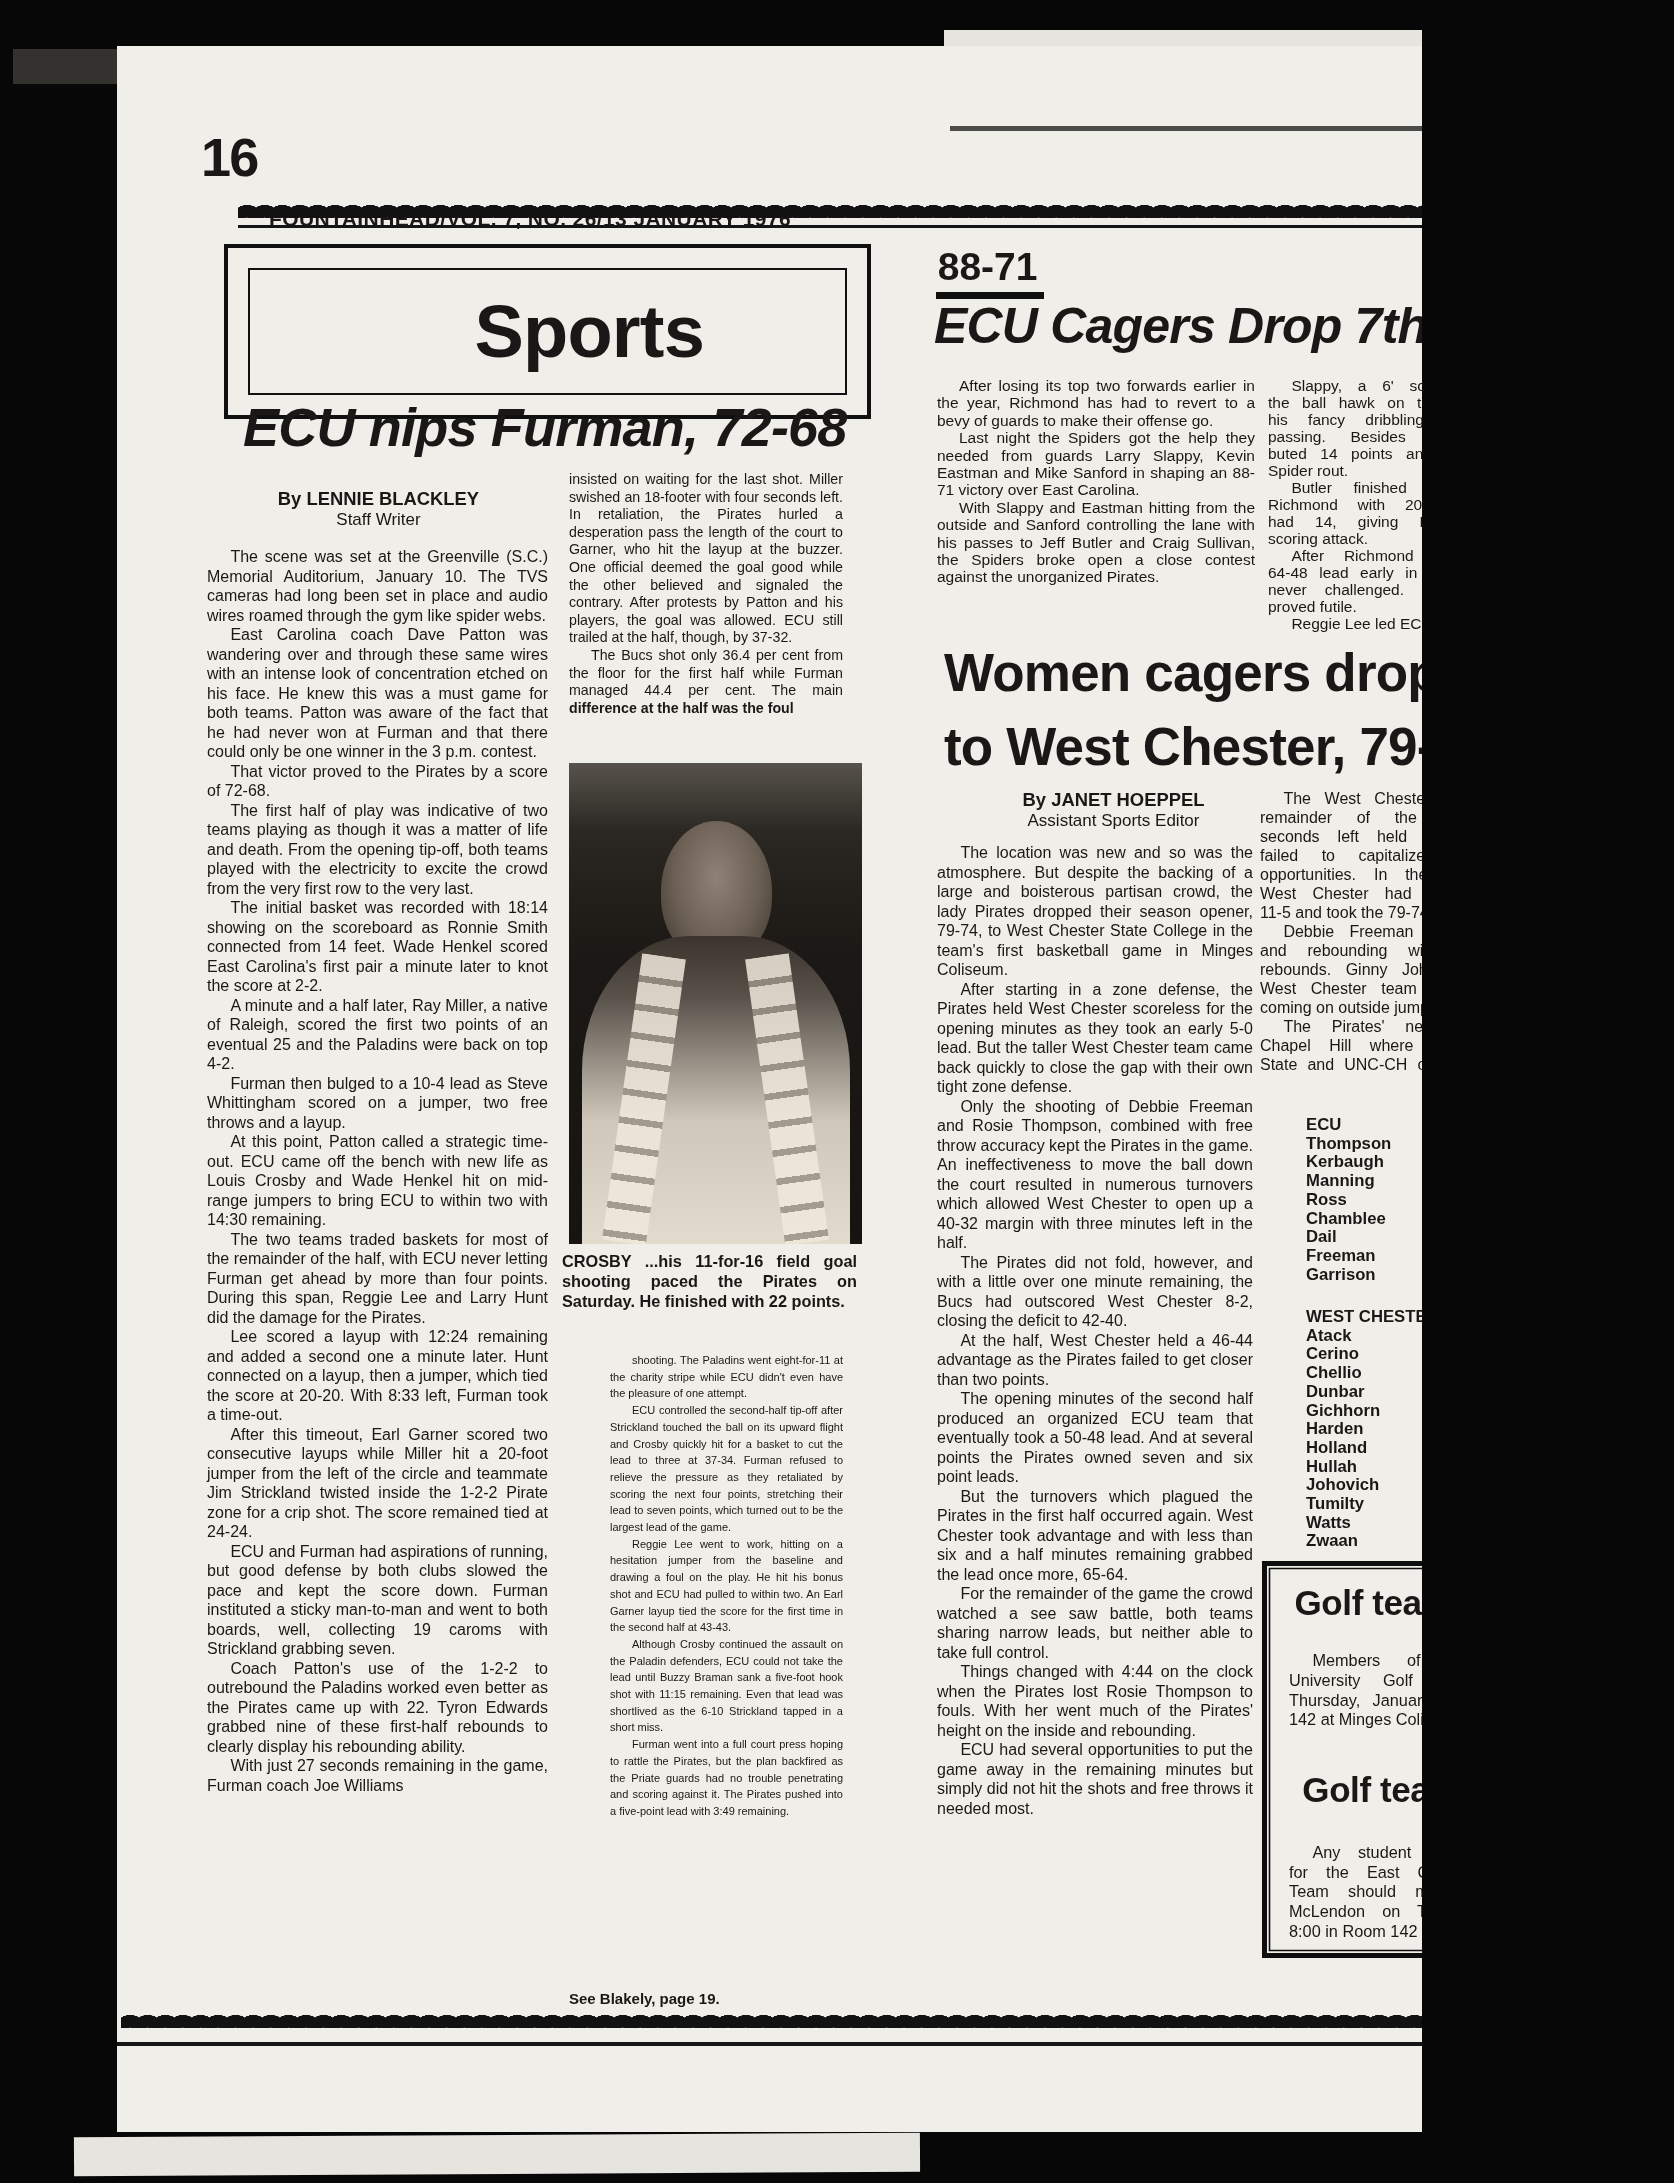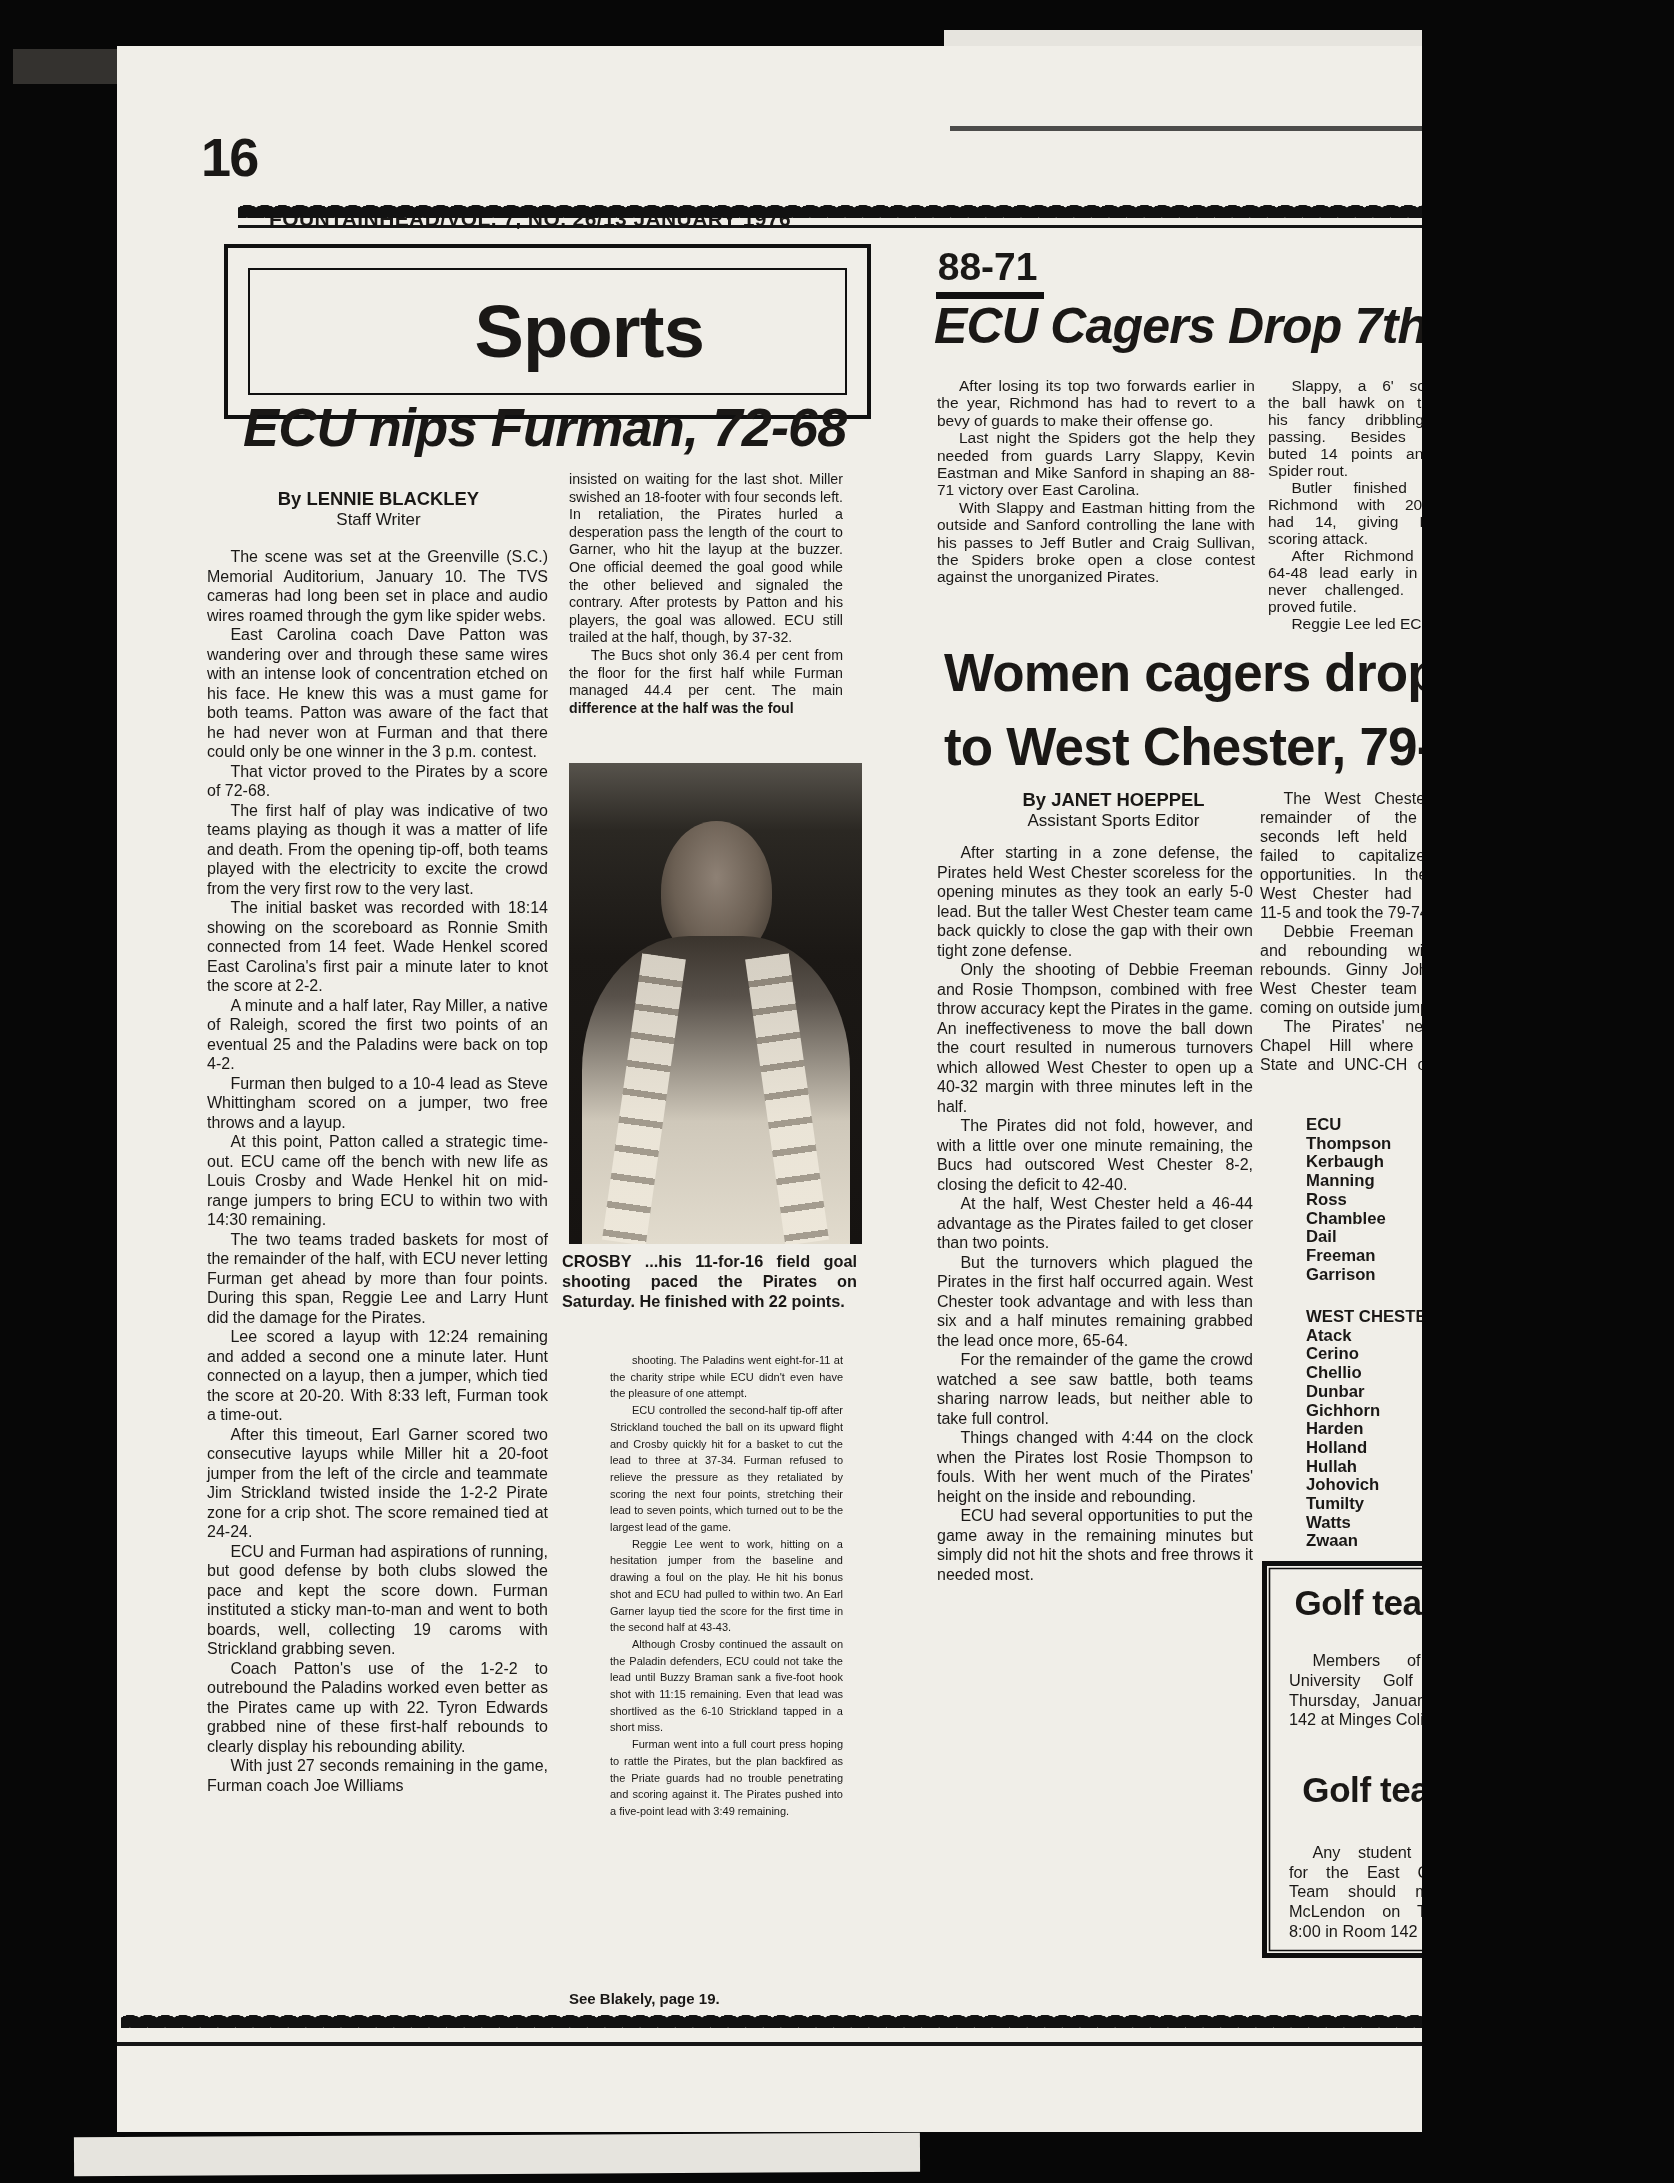--- a/index.html
+++ b/index.html
@@ -169,24 +169,26 @@
       </div>
 
     <div class="abs hw" style="left:827px;top:596px;">Women cagers drop first</div>
     <div class="abs hw" style="left:827px;top:670px;">to West Chester, 79-74</div>
     <div class="abs byline" style="left:829px;top:743px;width:335px;">
       <div class="by">By JANET HOEPPEL</div>
       <div class="role">Assistant Sports Editor</div>
     </div>
 
     <div class="abs bodycol" style="left:820px;top:797px;width:316px;">
+        <p>The location was new and so was the atmosphere. But despite the backing of a large and boisterous partisan crowd, the lady Pirates dropped their season opener, 79-74, to West Chester State College in the team's first basketball game in Minges Coliseum.</p>
         <p>After starting in a zone defense, the Pirates held West Chester scoreless for the opening minutes as they took an early 5-0 lead. But the taller West Chester team came back quickly to close the gap with their own tight zone defense.</p>
         <p>Only the shooting of Debbie Freeman and Rosie Thompson, combined with free throw accuracy kept the Pirates in the game. An ineffectiveness to move the ball down the court resulted in numerous turnovers which allowed West Chester to open up a 40-32 margin with three minutes left in the half.</p>
         <p>The Pirates did not fold, however, and with a little over one minute remaining, the Bucs had outscored West Chester 8-2, closing the deficit to 42-40.</p>
         <p>At the half, West Chester held a 46-44 advantage as the Pirates failed to get closer than two points.</p>
+        <p>The opening minutes of the second half produced an organized ECU team that eventually took a 50-48 lead. And at several points the Pirates owned seven and six point leads.</p>
         <p>But the turnovers which plagued the Pirates in the first half occurred again. West Chester took advantage and with less than six and a half minutes remaining grabbed the lead once more, 65-64.</p>
         <p>For the remainder of the game the crowd watched a see saw battle, both teams sharing narrow leads, but neither able to take full control.</p>
         <p>Things changed with 4:44 on the clock when the Pirates lost Rosie Thompson to fouls. With her went much of the Pirates' height on the inside and rebounding.</p>
         <p>ECU had several opportunities to put the game away in the remaining minutes but simply did not hit the shots and free throws it needed most.</p>
       </div>
 
     <div class="abs linesF" style="left:1143px;top:743px;width:326px;">
         <p class=" ind">The West Chester team dominated t</p>
         <p>remainder of the game and with</p>
         <p>seconds left held a 77-74 lead. EC</p>

